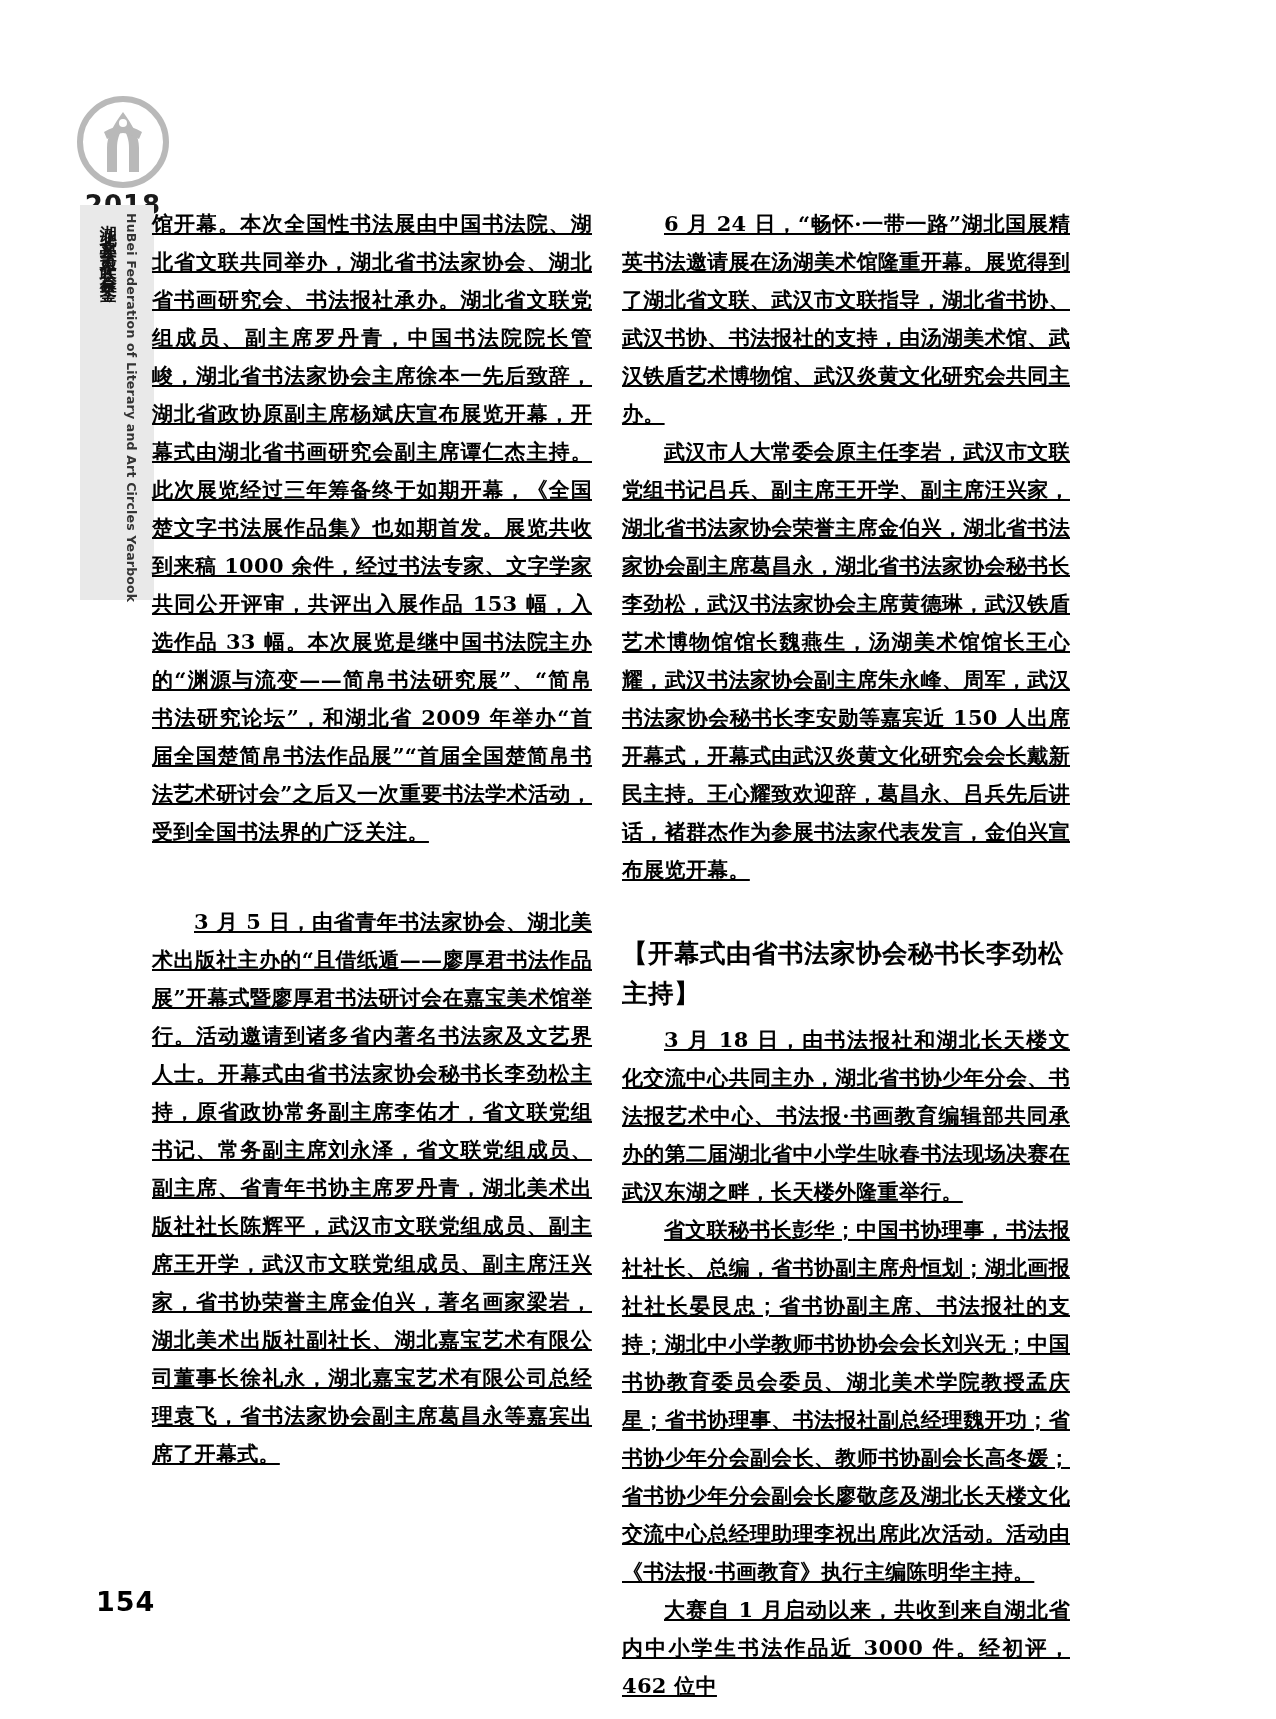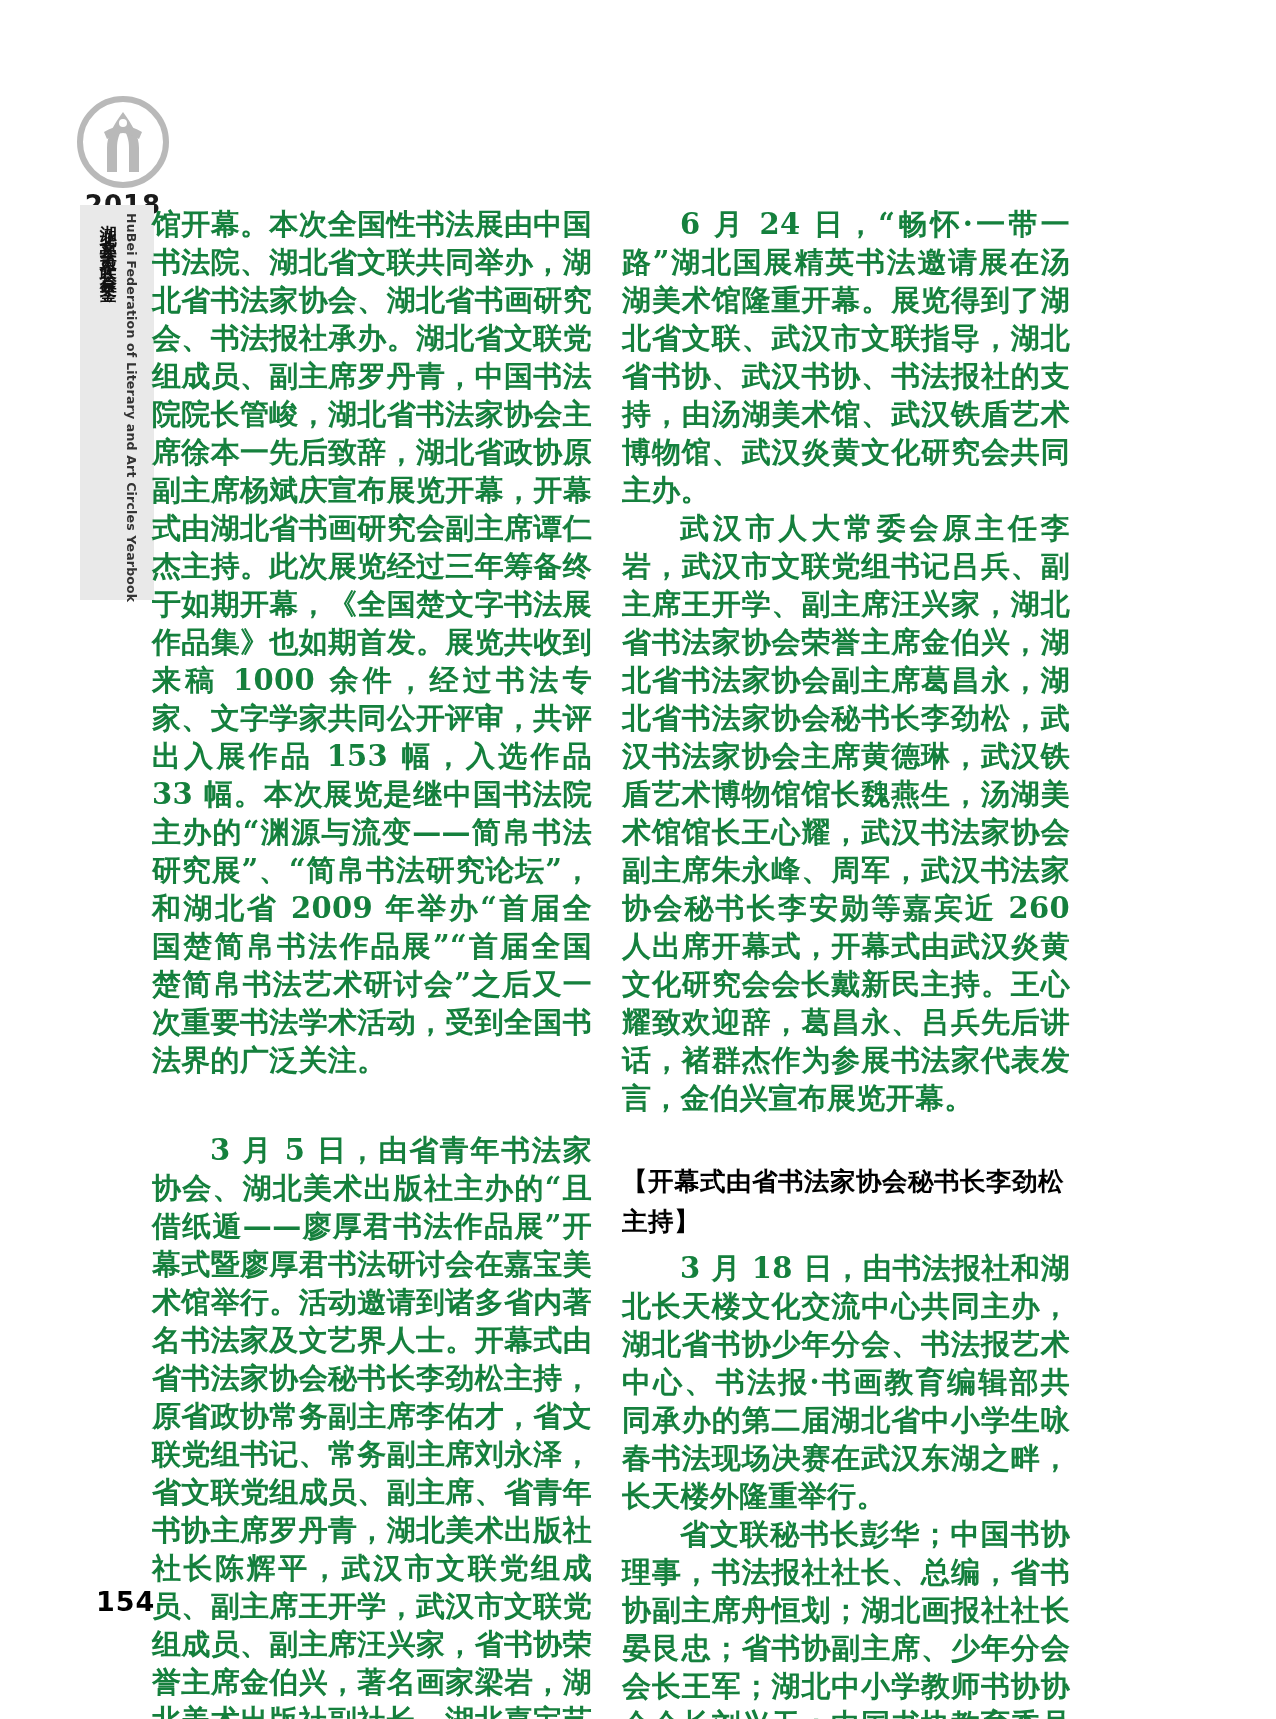--- a/index.html
+++ b/index.html
@@ -88,26 +88,27 @@
   #col-right {
     position: absolute;
     left: 622px; top: 205px;
     width: 448px;
   }
 
   p.body {
     margin: 0;
     font-family: "DejaVu Serif", "Liberation Serif", serif;
     font-weight: bold;
-    font-size: 29px;
+    font-size: 21px;
     line-height: 38px;
     text-align: justify;
     text-justify: inter-ideograph;
     letter-spacing: 0.3px;
-    color: #15803d;
+    color: #000000;
+    text-decoration: underline;
   }
   p.body.indent { text-indent: 2em; }
 
   h2.section {
     margin: 0;
     font-family: "DejaVu Sans", "Liberation Sans", sans-serif;
     font-weight: bold;
     font-size: 25.5px;
     line-height: 40px;
     letter-spacing: 0.5px;
@@ -153,24 +154,24 @@
       <p class="body">馆开幕。本次全国性书法展由中国书法院、湖北省文联共同举办，湖北省书法家协会、湖北省书画研究会、书法报社承办。湖北省文联党组成员、副主席罗丹青，中国书法院院长管峻，湖北省书法家协会主席徐本一先后致辞，湖北省政协原副主席杨斌庆宣布展览开幕，开幕式由湖北省书画研究会副主席谭仁杰主持。此次展览经过三年筹备终于如期开幕，《全国楚文字书法展作品集》也如期首发。展览共收到来稿 1000 余件，经过书法专家、文字学家共同公开评审，共评出入展作品 153 幅，入选作品 33 幅。本次展览是继中国书法院主办的“渊源与流变——简帛书法研究展”、“简帛书法研究论坛”，和湖北省 2009 年举办“首届全国楚简帛书法作品展”“首届全国楚简帛书法艺术研讨会”之后又一次重要书法学术活动，受到全国书法界的广泛关注。</p>
       <div class="gap-before-heading"></div>
       <div class="gap-after-heading"></div>
       <p class="body indent">3 月 5 日，由省青年书法家协会、湖北美术出版社主办的“且借纸遁——廖厚君书法作品展”开幕式暨廖厚君书法研讨会在嘉宝美术馆举行。活动邀请到诸多省内著名书法家及文艺界人士。开幕式由省书法家协会秘书长李劲松主持，原省政协常务副主席李佑才，省文联党组书记、常务副主席刘永泽，省文联党组成员、副主席、省青年书协主席罗丹青，湖北美术出版社社长陈辉平，武汉市文联党组成员、副主席王开学，武汉市文联党组成员、副主席汪兴家，省书协荣誉主席金伯兴，著名画家梁岩，湖北美术出版社副社长、湖北嘉宝艺术有限公司董事长徐礼永，湖北嘉宝艺术有限公司总经理袁飞，省书法家协会副主席葛昌永等嘉宾出席了开幕式。</p>
       <div class="gap-before-heading"></div>
       <div class="gap-after-heading"></div>
     </div>
 
   <div id="col-right">
       <p class="body indent">6 月 24 日，“畅怀·一带一路”湖北国展精英书法邀请展在汤湖美术馆隆重开幕。展览得到了湖北省文联、武汉市文联指导，湖北省书协、武汉书协、书法报社的支持，由汤湖美术馆、武汉铁盾艺术博物馆、武汉炎黄文化研究会共同主办。</p>
-      <p class="body indent">武汉市人大常委会原主任李岩，武汉市文联党组书记吕兵、副主席王开学、副主席汪兴家，湖北省书法家协会荣誉主席金伯兴，湖北省书法家协会副主席葛昌永，湖北省书法家协会秘书长李劲松，武汉书法家协会主席黄德琳，武汉铁盾艺术博物馆馆长魏燕生，汤湖美术馆馆长王心耀，武汉书法家协会副主席朱永峰、周军，武汉书法家协会秘书长李安勋等嘉宾近 260 人出席开幕式，开幕式由武汉炎黄文化研究会会长戴新民主持。王心耀致欢迎辞，葛昌永、吕兵先后讲话，褚群杰作为参展书法家代表发言，金伯兴宣布展览开幕。</p>
+      <p class="body indent">武汉市人大常委会原主任李岩，武汉市文联党组书记吕兵、副主席王开学、副主席汪兴家，湖北省书法家协会荣誉主席金伯兴，湖北省书法家协会副主席葛昌永，湖北省书法家协会秘书长李劲松，武汉书法家协会主席黄德琳，武汉铁盾艺术博物馆馆长魏燕生，汤湖美术馆馆长王心耀，武汉书法家协会副主席朱永峰、周军，武汉书法家协会秘书长李安勋等嘉宾近 150 人出席开幕式，开幕式由武汉炎黄文化研究会会长戴新民主持。王心耀致欢迎辞，葛昌永、吕兵先后讲话，褚群杰作为参展书法家代表发言，金伯兴宣布展览开幕。</p>
       <div class="gap-before-heading"></div>
       <h2 class="section">【开幕式由省书法家协会秘书长李劲松主持】</h2>
       <div class="gap-after-heading"></div>
       <p class="body indent">3 月 18 日，由书法报社和湖北长天楼文化交流中心共同主办，湖北省书协少年分会、书法报艺术中心、书法报·书画教育编辑部共同承办的第二届湖北省中小学生咏春书法现场决赛在武汉东湖之畔，长天楼外隆重举行。</p>
-      <p class="body indent">省文联秘书长彭华；中国书协理事，书法报社社长、总编，省书协副主席舟恒划；湖北画报社社长晏艮忠；省书协副主席、少年分会会长王军；湖北中小学教师书协协会会长刘兴无；中国书协教育委员会委员、湖北美术学院教授孟庆星；省书协理事、书法报社副总经理魏开功；省书协少年分会副会长、教师书协副会长高冬媛；省书协少年分会副会长廖敬彦及湖北长天楼文化交流中心总经理助理李祝出席此次活动。活动由《书法报·书画教育》执行主编陈明华主持。</p>
+      <p class="body indent">省文联秘书长彭华；中国书协理事，书法报社社长、总编，省书协副主席舟恒划；湖北画报社社长晏艮忠；省书协副主席、书法报社的支持；湖北中小学教师书协协会会长刘兴无；中国书协教育委员会委员、湖北美术学院教授孟庆星；省书协理事、书法报社副总经理魏开功；省书协少年分会副会长、教师书协副会长高冬媛；省书协少年分会副会长廖敬彦及湖北长天楼文化交流中心总经理助理李祝出席此次活动。活动由《书法报·书画教育》执行主编陈明华主持。</p>
       <p class="body indent">大赛自 1 月启动以来，共收到来自湖北省内中小学生书法作品近 3000 件。经初评，462 位中</p>
     </div>
 
   <div id="folio">154</div>
 
 </div>
 
 </body></html>

